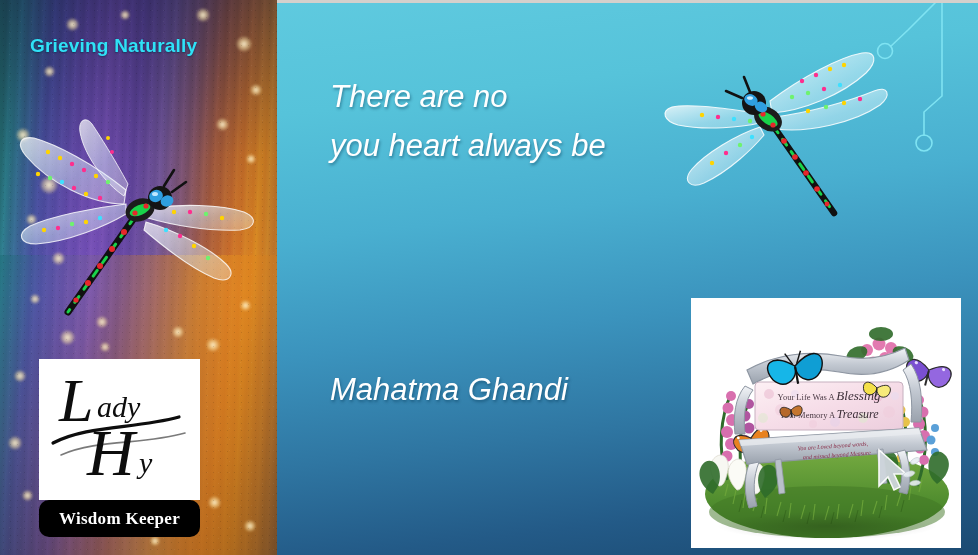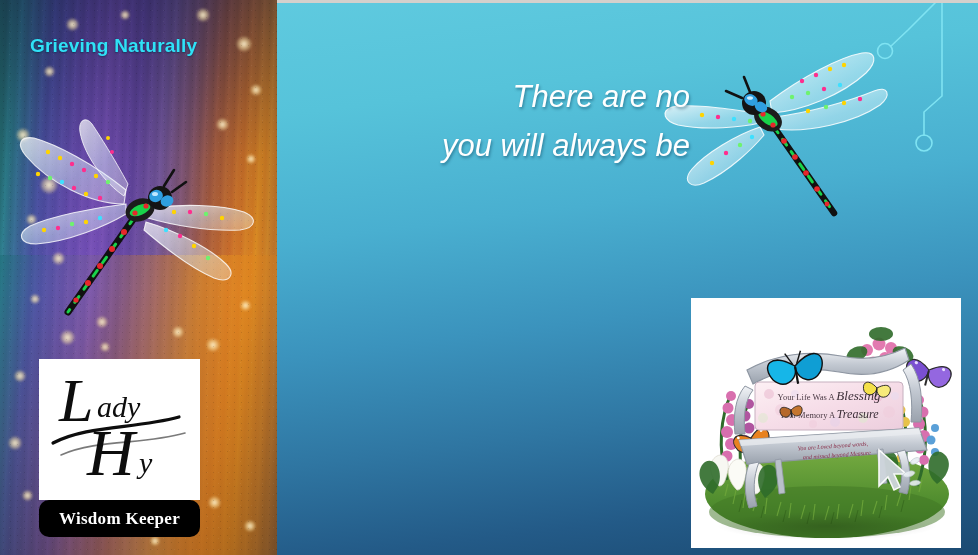--- a/index.html
+++ b/index.html
@@ -169,21 +169,20 @@
     position: absolute;
     left: 53px;
     top: 72px;
     width: 360px;
     color: #ffffff;
     font-size: 31px;
     font-style: italic;
     line-height: 49px;
     text-shadow: 1px 2px 3px rgba(0,50,80,0.45);
     z-index: 9;
-    text-align: right;
   }
   .quote-line { white-space: nowrap; }
   .author {
     position: absolute;
     left: 53px;
     top: 372px;
     color: #ffffff;
     font-size: 31px;
     font-style: italic;
     text-shadow: 1px 2px 3px rgba(0,50,80,0.45);
@@ -445,22 +444,23 @@
           <ellipse cx="99" cy="72" rx="6.5" ry="5" transform="rotate(30 99 72)" fill="#2f9fe0"></ellipse>
           <ellipse cx="88" cy="63" rx="3" ry="1.8" fill="#cdeeff"></ellipse>
           <path d="M88 57 L 82 42" stroke="#111" stroke-width="2.6" stroke-linecap="round"></path>
           <path d="M80 63 L 64 56" stroke="#111" stroke-width="2.6" stroke-linecap="round"></path>
         </g>
       </svg>
     </div>
 
     <div class="quote">
       <div class="quote-line">There are no</div>
-      <div class="quote-line">you will always be</div>
+      <div class="quote-line">you heart always be</div>
     </div>
+    <div class="author">Mahatma Ghandi</div>
 
     <div class="top-strip"></div>
   </div>
 
   <div class="bench-card">
     <svg class="bench-svg" viewBox="0 0 270 250" xmlns="http://www.w3.org/2000/svg">
       <defs>
         <linearGradient id="grass" x1="0" y1="0" x2="0" y2="1">
           <stop offset="0%" stop-color="#76ab41"></stop>
           <stop offset="60%" stop-color="#4f8c2e"></stop>

